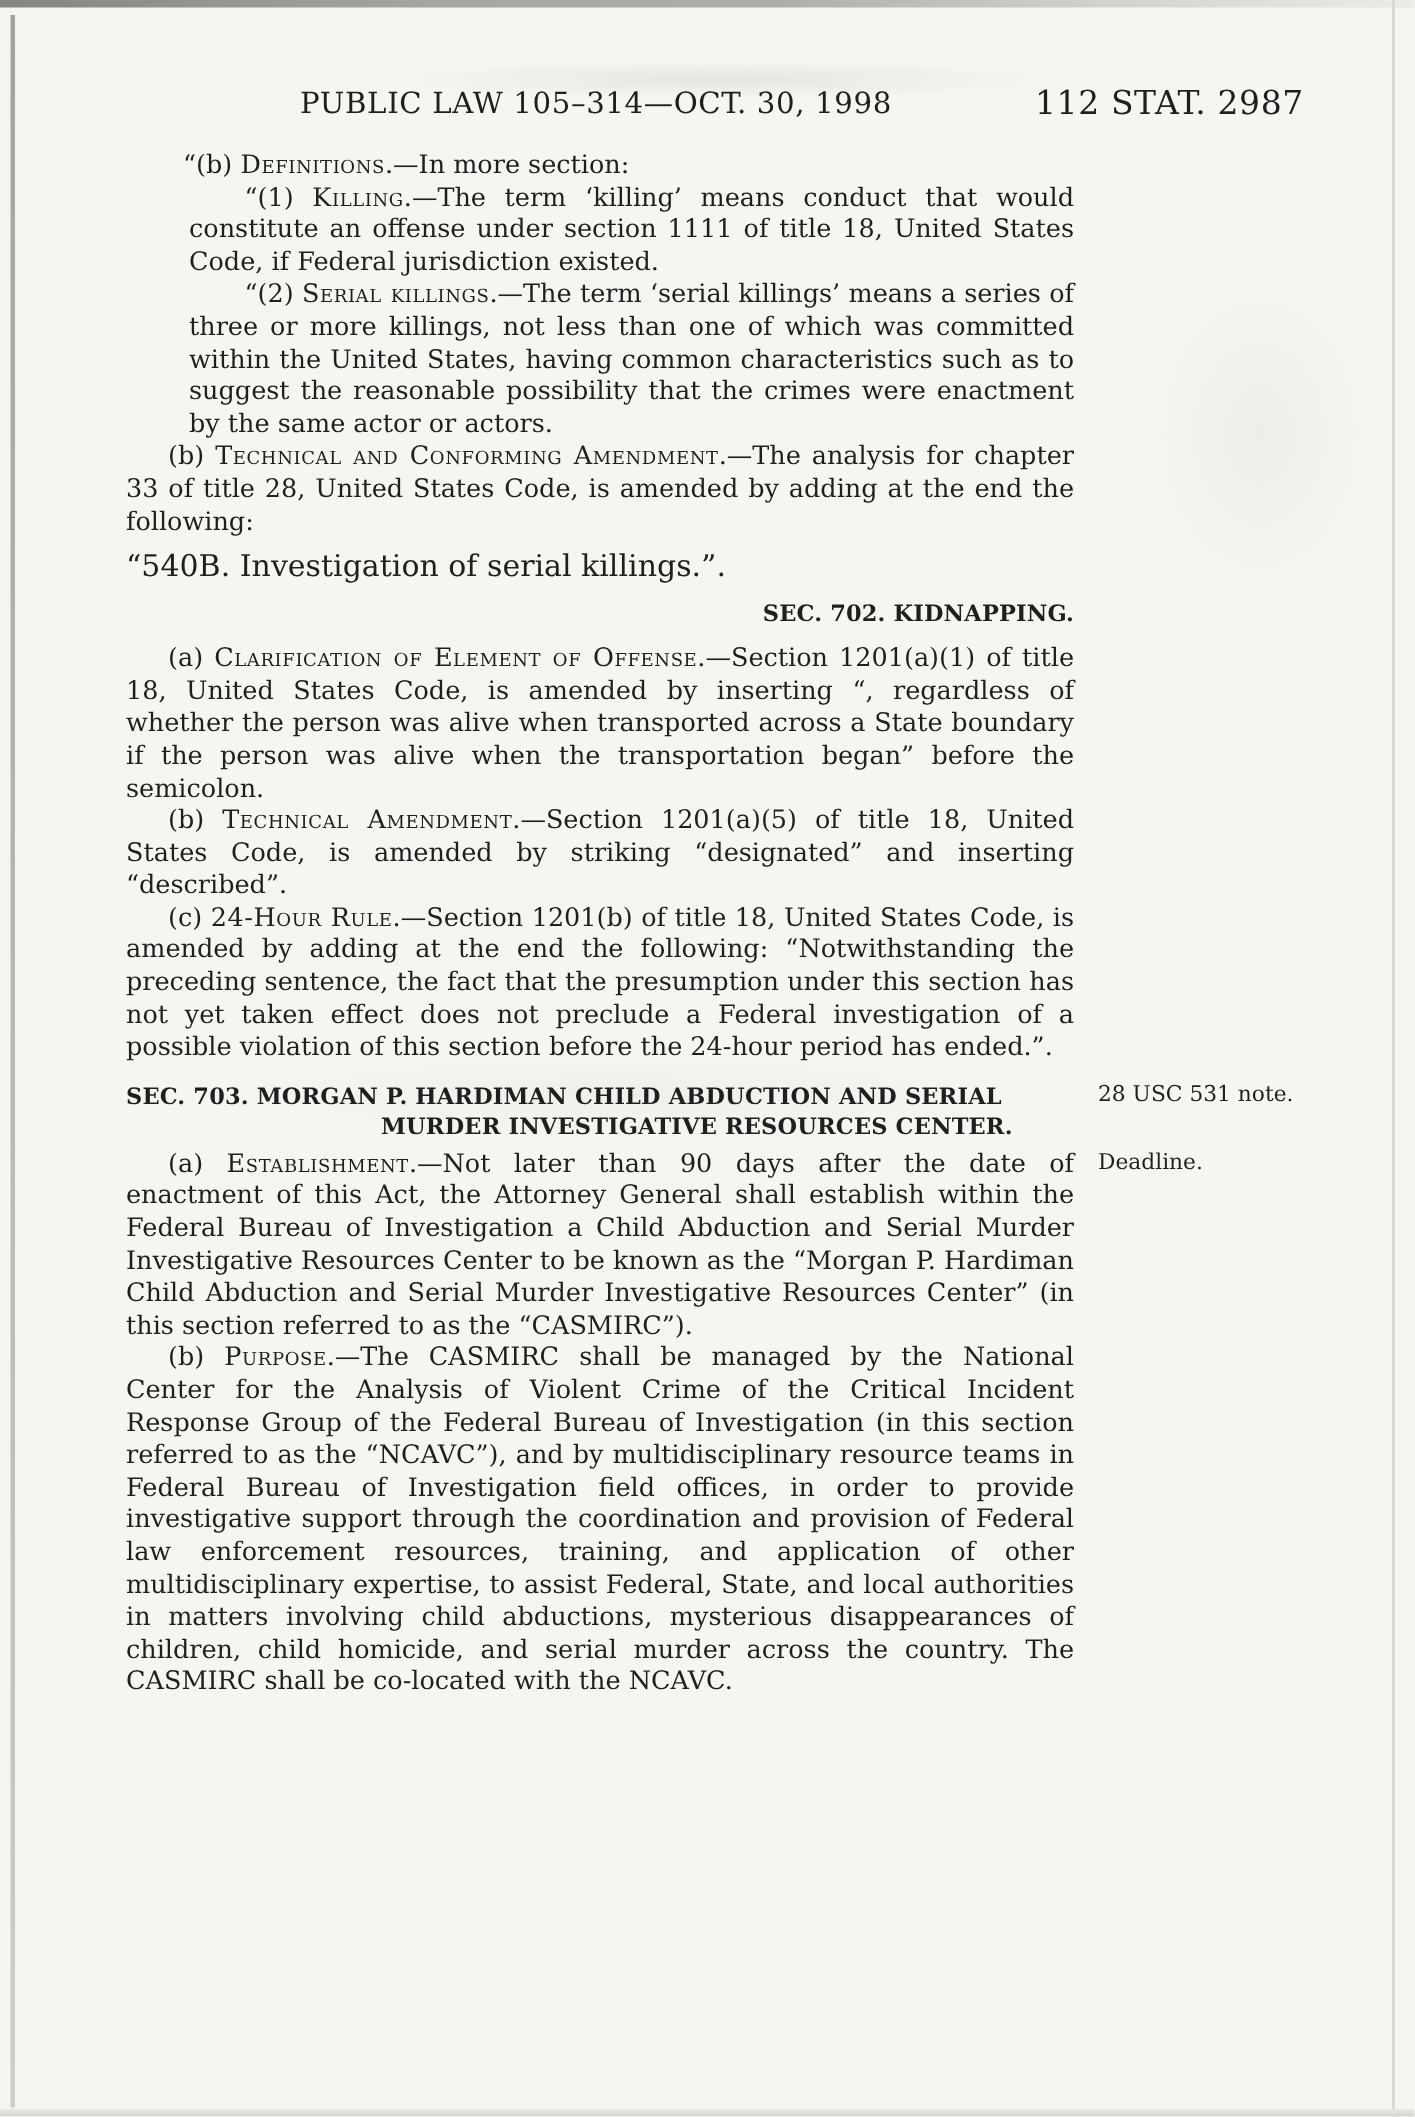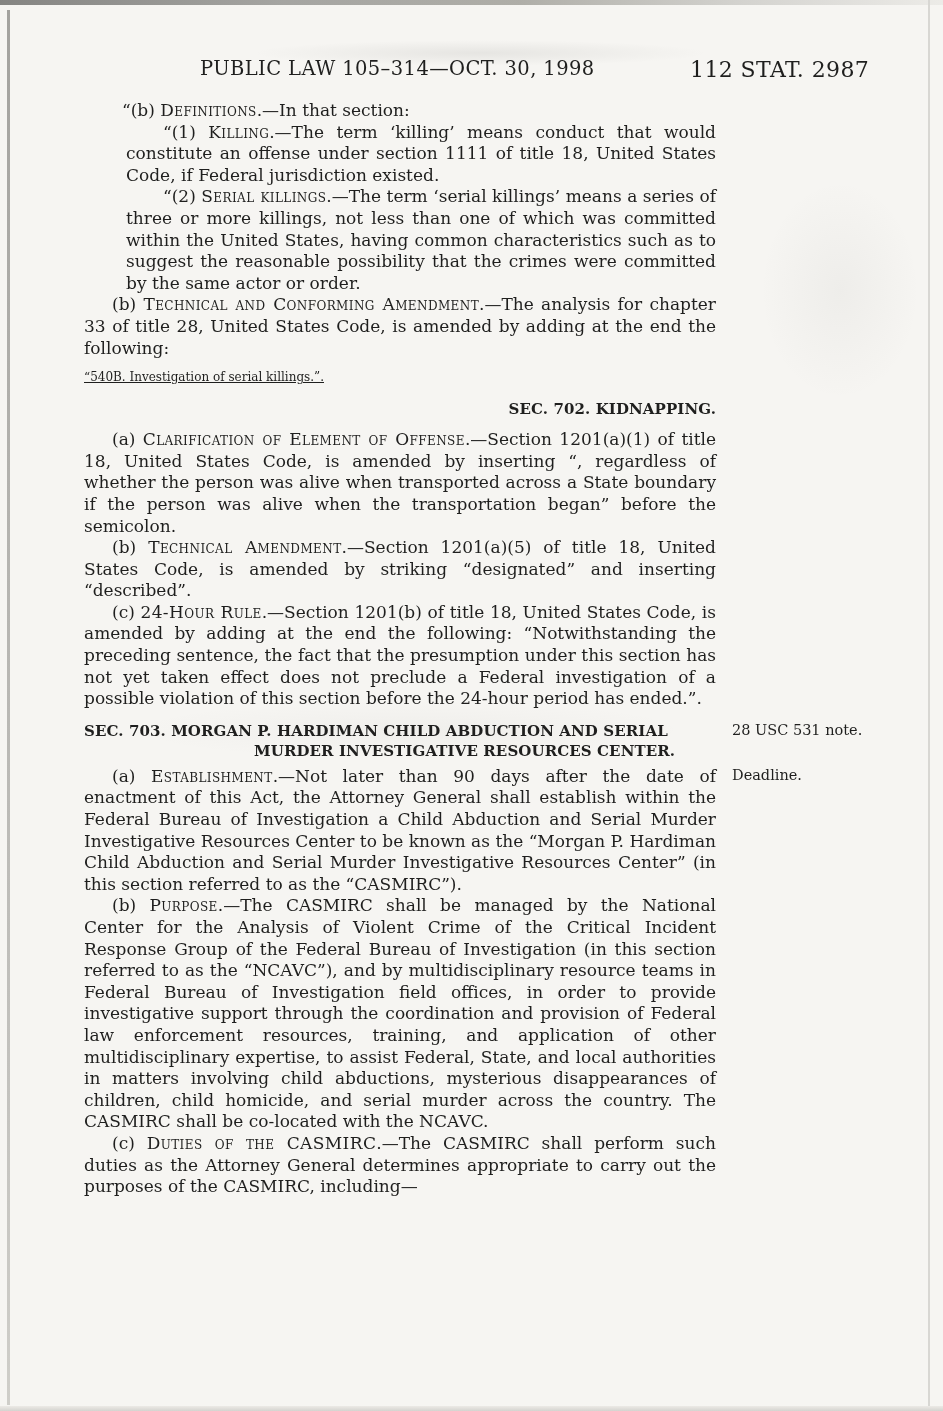--- a/index.html
+++ b/index.html
@@ -62,24 +62,23 @@
     margin: 0;
     font-size: 17px;
     line-height: 21.6px;
     text-align: justify;
     text-indent: 28px;
     position: relative;
   }
   .para.quoted-b   { margin-left: 38px; text-indent: 0; }
   .para.quoted-sub { margin-left: 42px; text-indent: 37px; }
   .para.quoted-line {
-    font-size: 12px; line-height: 18px;
+    font-size: 20px; line-height: 18px;
     text-indent: 0; text-align: left;
     margin: 9px 0 13px;
-    text-decoration: underline;
   }
   .para.sec-heading {
     font-weight: bold; font-size: 15px; line-height: 20px;
     text-indent: 0; text-align: right;
     margin: 2px 0 10px; letter-spacing: .1px;
   }
   .para.sec-heading-hang {
     font-weight: bold; font-size: 15px; line-height: 20px;
     text-align: left;
     padding-left: 170px; text-indent: -170px;
@@ -104,26 +103,25 @@
 <div class="ghost ghost-1"></div>
 <div class="ghost ghost-2"></div>
 <div class="ghost ghost-3"></div>
 
 <div class="page-header">
   <span class="law-title">PUBLIC LAW 105–314—OCT. 30, 1998</span>
   <span class="stat-page">112 STAT. 2987</span>
 </div>
 
 <div id="text-column">
-    <p class="para quoted-b"><span>“(b) </span><span class="sc">Definitions</span><span>.—In that section:</span></p>
+    <p class="para quoted-b"><span>“(b) </span><span class="sc">Definitions</span><span>.—In more section:</span></p>
     <p class="para quoted-sub"><span>“(1) </span><span class="sc">Killing</span><span>.—The term ‘killing’ means conduct that would constitute an offense under section 1111 of title 18, United States Code, if Federal jurisdiction existed.</span></p>
-    <p class="para quoted-sub"><span>“(2) </span><span class="sc">Serial killings</span><span>.—The term ‘serial killings’ means a series of three or more killings, not less than one of which was committed within the United States, having common characteristics such as to suggest the reasonable possibility that the crimes were committed by the same actor or order.</span></p>
+    <p class="para quoted-sub"><span>“(2) </span><span class="sc">Serial killings</span><span>.—The term ‘serial killings’ means a series of three or more killings, not less than one of which was committed within the United States, having common characteristics such as to suggest the reasonable possibility that the crimes were enactment by the same actor or actors.</span></p>
     <p class="para body"><span>(b) </span><span class="sc">Technical and Conforming Amendment</span><span>.—The analysis for chapter 33 of title 28, United States Code, is amended by adding at the end the following:</span></p>
     <p class="para quoted-line"><span>“540B. Investigation of serial killings.”.</span></p>
     <p class="para sec-heading"><span>SEC. 702. KIDNAPPING.</span></p>
     <p class="para body"><span>(a) </span><span class="sc">Clarification of Element of Offense</span><span>.—Section 1201(a)(1) of title 18, United States Code, is amended by inserting “, regardless of whether the person was alive when transported across a State boundary if the person was alive when the transportation began” before the semicolon.</span></p>
     <p class="para body"><span>(b) </span><span class="sc">Technical Amendment</span><span>.—Section 1201(a)(5) of title 18, United States Code, is amended by striking “designated” and inserting “described”.</span></p>
     <p class="para body"><span>(c) </span><span class="sc">24-Hour Rule</span><span>.—Section 1201(b) of title 18, United States Code, is amended by adding at the end the following: “Notwithstanding the preceding sentence, the fact that the presumption under this section has not yet taken effect does not preclude a Federal investigation of a possible violation of this section before the 24-hour period has ended.”.</span></p>
     <p class="para sec-heading-hang"><span>SEC. 703. MORGAN P. HARDIMAN CHILD ABDUCTION AND SERIAL MURDER INVESTIGATIVE RESOURCES CENTER.</span><span class="margin-note">28 USC 531 note.</span></p>
     <p class="para body"><span>(a) </span><span class="sc">Establishment</span><span>.—Not later than 90 days after the date of enactment of this Act, the Attorney General shall establish within the Federal Bureau of Investigation a Child Abduction and Serial Murder Investigative Resources Center to be known as the “Morgan P. Hardiman Child Abduction and Serial Murder Investigative Resources Center” (in this section referred to as the “CASMIRC”).</span><span class="margin-note">Deadline.</span></p>
     <p class="para body"><span>(b) </span><span class="sc">Purpose</span><span>.—The CASMIRC shall be managed by the National Center for the Analysis of Violent Crime of the Critical Incident Response Group of the Federal Bureau of Investigation (in this section referred to as the “NCAVC”), and by multidisciplinary resource teams in Federal Bureau of Investigation field offices, in order to provide investigative support through the coordination and provision of Federal law enforcement resources, training, and application of other multidisciplinary expertise, to assist Federal, State, and local authorities in matters involving child abductions, mysterious disappearances of children, child homicide, and serial murder across the country. The CASMIRC shall be co-located with the NCAVC.</span></p>
-    <p class="para body"><span>(c) </span><span class="sc">Duties of the CASMIRC</span><span>.—The CASMIRC shall perform such duties as the Attorney General determines appropriate to carry out the purposes of the CASMIRC, including—</span></p>
   </div>
 
 </body></html>

